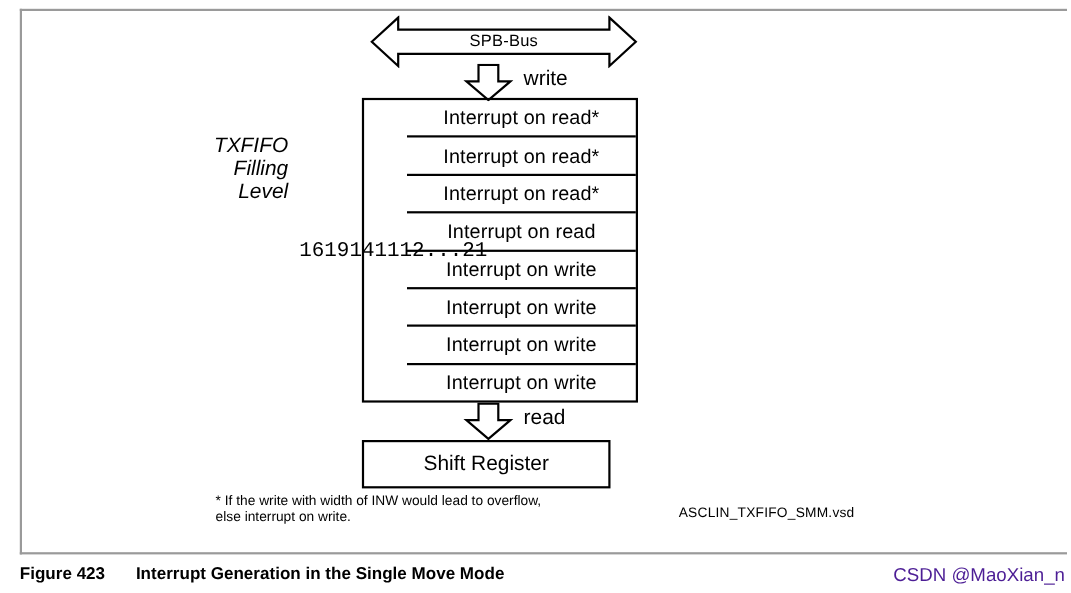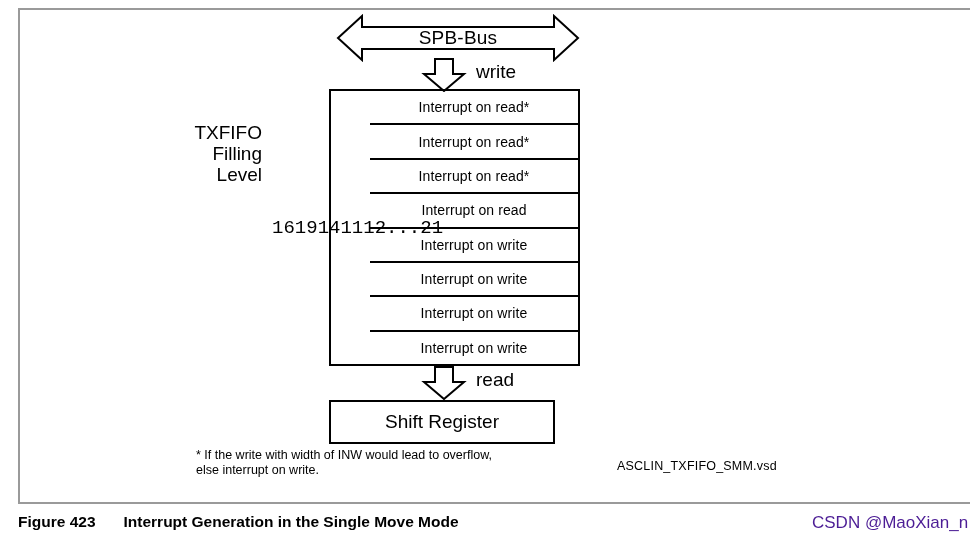--- a/index.html
+++ b/index.html
@@ -38,21 +38,21 @@
     width: 244px;
     height: 48px;
   }
   .spb-bus svg { display: block; }
   .spb-label {
     position: absolute;
     left: 336px;
     top: 26px;
     width: 244px;
     text-align: center;
-    font-size: 19px;
+    font-size: 15px;
     line-height: 24px;
     letter-spacing: .2px;
   }
 
   
   .flow-arrow {
     position: absolute;
     width: 46px;
     height: 34px;
   }
@@ -81,21 +81,21 @@
     display: flex;
     flex-direction: column;
   }
   .fifo-row {
     flex: 1 1 0;
     border-bottom: 2px solid #000;
     box-sizing: border-box;
     display: flex;
     align-items: center;
     justify-content: center;
-    font-size: 14px;
+    font-size: 18px;
     line-height: 22px;
     letter-spacing: .1px;
     margin-left: 39px;
   }
   .fifo-row:last-child { border-bottom: 0; }
 
   
   .fifo-index-col {
     position: absolute;
     left: 272px;
@@ -197,21 +197,21 @@
 </div>
 <div class="spb-label">SPB-Bus</div>
 
 <div class="flow-arrow arrow-write">
   <svg width="46" height="34" viewBox="0 0 46 34">
     <polygon points="14,1 14,16 3,16 23,33 43,16 32,16 32,1" fill="#ffffff" stroke="#000000" stroke-width="2" stroke-linejoin="miter"></polygon>
   </svg>
 </div>
 <div class="flow-label label-write">write</div>
 
-<div class="fifo-side-label" style="white-space:pre-line;">TXFIFO
+<div class="fifo-side-label" style="white-space:pre-line;font-style:italic;">TXFIFO
 Filling
 Level</div>
 
 <div class="fifo-index-col">
   <div class="fifo-index">16</div>
   <div class="fifo-index">19</div>
   <div class="fifo-index">14</div>
   <div class="fifo-index">11</div>
   <div class="fifo-index">12</div>
   <div class="fifo-index">...</div>

